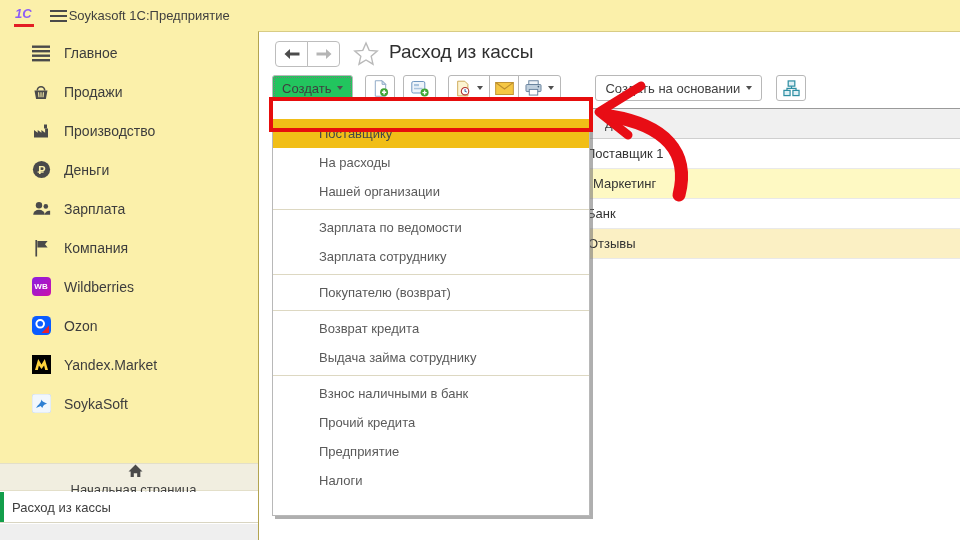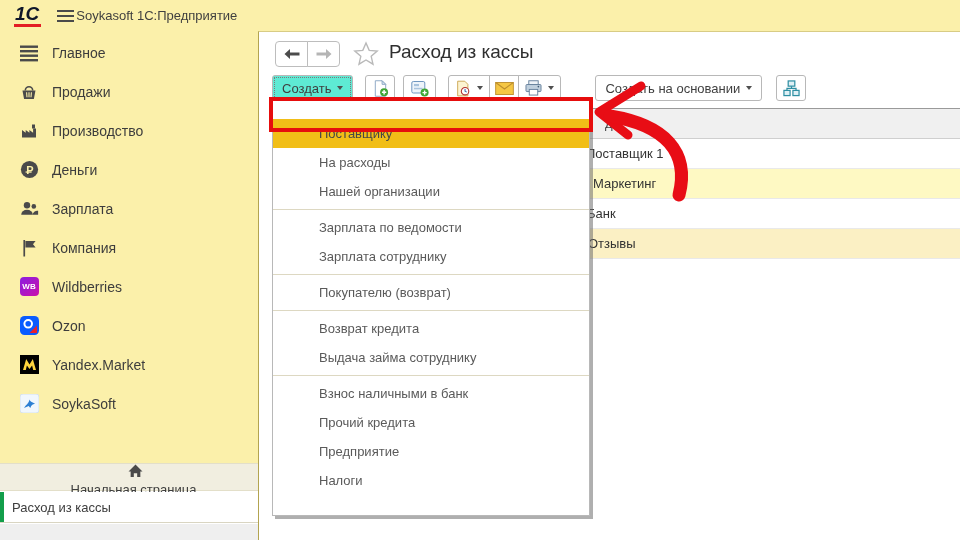--- a/index.html
+++ b/index.html
@@ -2,30 +2,30 @@
 <html><head>
 <meta charset="utf-8">
 <style>
   * { box-sizing: border-box; margin: 0; padding: 0; }
   html,body { width:960px; height:540px; overflow:hidden; background:#fff;
     font-family:"Liberation Sans","DejaVu Sans",sans-serif; }
 
   
   .topbar { position:absolute; left:0; top:0; width:960px; height:31px;
     background:#fbf0aa; display:flex; align-items:center; }
-  .logo-1c { font-weight:bold; font-style:italic; font-size:19px; color:#0f172a;
+  .logo-1c { font-weight:bold; font-style:italic; font-size:13px; color:#8b5cf6;
     margin-left:14px; border-bottom:3px solid #e31e24; line-height:20px; padding:0 2px 0 1px; }
   .topbar-burger { margin-left:16px; width:17px; display:flex; flex-direction:column; gap:3px; cursor:pointer; }
   .topbar-burger span { height:2px; background:#4a4a4a; }
   .topbar-title { margin-left:2px; font-size:13px; color:#3f3f3f; }
 
   
   .sidebar { position:absolute; left:0; top:31px; width:258px; height:432px;
     background:#fbf0aa; padding-top:2px; }
-  .side-item { height:39px; display:flex; align-items:center; cursor:pointer; }
+  .side-item { height:39px; display:flex; align-items:center; cursor:pointer;padding-left:12px; }
   .side-item .sicon { width:20px; height:20px; margin-left:19px; display:flex;
     align-items:center; justify-content:center; }
   .side-item .slabel { margin-left:13px; font-size:14px; color:#3d3d3d; }
 
   
   .home-row { position:absolute; left:0; top:463px; width:258px; height:28px;
     background:#f1eee0; border-top:1px solid #e3dfc9; border-bottom:1px solid #e3dfc9;
     display:flex; align-items:center; cursor:pointer;flex-direction:column; }
   .home-row .hicon { margin-left:12px; }
   .home-row .hlabel { margin-left:9px; font-size:13px; color:#3d3d3d; }
@@ -43,21 +43,21 @@
     display:flex; align-items:center; justify-content:center; cursor:pointer; }
   .nav-btn.back { border-radius:4px 0 0 4px; }
   .nav-btn.fwd  { border-radius:0 4px 4px 0; margin-left:-1px; }
   .star { position:absolute; left:94px; top:9px; cursor:pointer; }
   .page-title { position:absolute; left:130px; top:9px; font-size:19px; color:#2f2f2f; }
 
   
   .toolbar { position:absolute; left:13px; top:43px; height:26px; display:flex; align-items:center; }
   .btn { height:26px; background:#fff; border:1px solid #b8b8b8; border-radius:3px;
     font-size:13px; color:#3f3f3f; display:flex; align-items:center; padding:0 9px; cursor:pointer; }
-  .btn.pressed { background:#5eead4; outline:1px dotted #7a7a7a; outline-offset:-3px; }
+  .btn.pressed { background:#22c55e; outline:1px dotted #7a7a7a; outline-offset:-3px; }
   .icon-btn { width:30px; justify-content:center; padding:0; }
   .caret { width:0; height:0; border-left:3.5px solid transparent; border-right:3.5px solid transparent;
     border-top:4px solid #4f4f4f; margin-left:6px; }
   .grp { margin-left:-1px; border-radius:0; }
   .grp-l { border-radius:3px 0 0 3px; }
   .grp-r { border-radius:0 3px 3px 0; }
   .gap8 { width:8px; } .gap12 { width:12px; } .gap34 { width:34px; } .gap14 { width:14px; }
 
   
   .table { position:absolute; left:14px; top:76px; right:0; z-index:1; }

